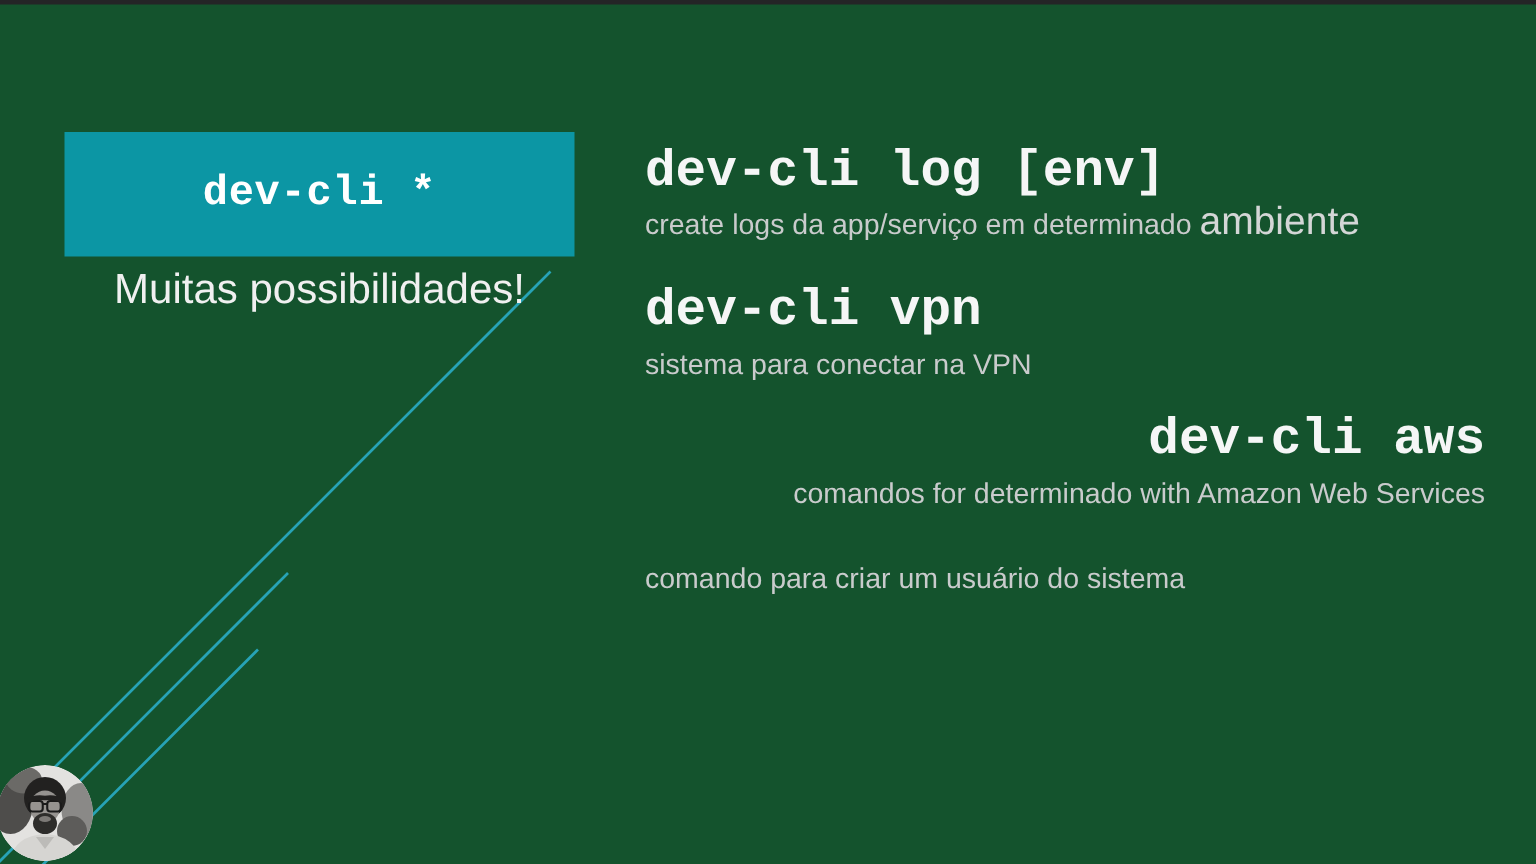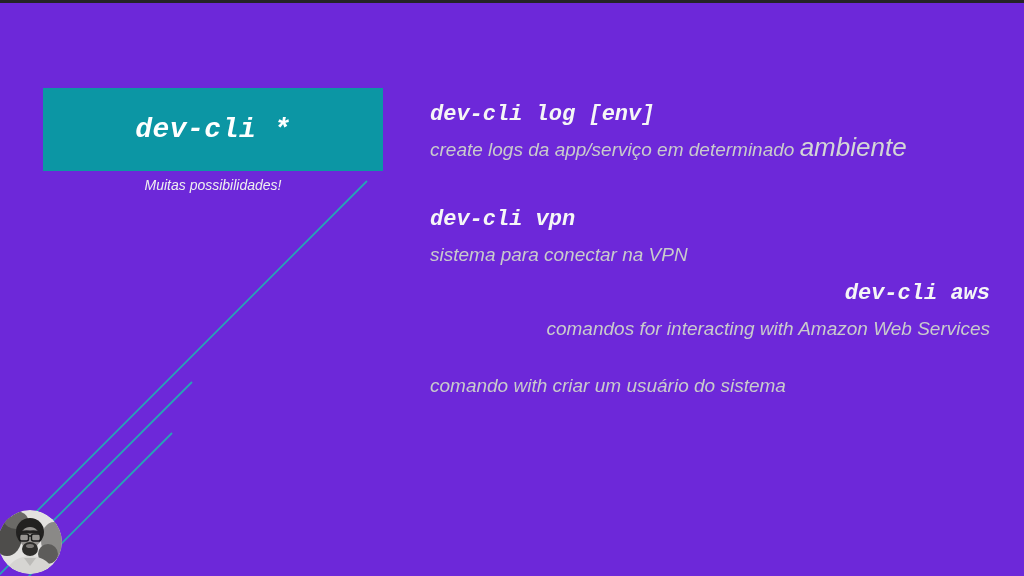--- a/index.html
+++ b/index.html
@@ -1,22 +1,21 @@
 <!DOCTYPE html>
 <html><head>
 <meta charset="utf-8">
 <style>
   html,body{margin:0;padding:0;background:#1b1b1c;}
   .slide{
     position:relative;
     width:1024px;height:576px;
-    background:#6d28d9;
+    background:#14532d;
     overflow:hidden;
     font-family:"Liberation Sans",sans-serif;
-    font-style:italic;
   }
   .top-edge{
     position:absolute;left:0;top:0;width:1024px;height:3px;
     background:#242426;
   }
   .deco-lines{
     position:absolute;left:0;top:0;width:1024px;height:576px;
   }
   .title-badge{
     position:absolute;left:43px;top:88px;width:340px;height:83px;
@@ -24,38 +23,38 @@
     display:flex;align-items:center;justify-content:center;
   }
   .title-badge span{
     font-family:"Liberation Mono","DejaVu Sans Mono",monospace;
     font-weight:bold;font-size:28px;color:#ffffff;
     letter-spacing:.5px;
   }
   .subtitle{
     position:absolute;left:43px;top:177px;width:340px;
     text-align:center;
-    font-size:14px;color:#f0f0f0;
+    font-size:28px;color:#f0f0f0;
   }
   .cmd-item{position:absolute;left:430px;width:560px;}
   .cmd-name{
     font-family:"Liberation Mono","DejaVu Sans Mono",monospace;
-    font-weight:bold;font-size:22px;line-height:28px;color:#f5f6f6;
+    font-weight:bold;font-size:34px;line-height:28px;color:#f5f6f6;
     white-space:nowrap;
   }
   .cmd-desc{
     margin-top:6px;
     font-size:19px;line-height:25px;color:#c9cbcc;
     white-space:nowrap;
   }
   .cmd-desc .big-word{
     font-size:26px;color:#d4d6d6;
   }
   .item-1{top:101px;}
-  .item-2{top:194px;margin-top:12px;}
+  .item-2{top:194px;}
   .item-3{top:280px;text-align:right;}
   .item-4{top:365px;}
   .item-5{top:450px;}
   .avatar{
     position:absolute;left:-2px;top:510px;width:64px;height:64px;
     border-radius:50%;overflow:hidden;
   }
 </style>
 </head>
 <body>
@@ -81,25 +80,25 @@
     <div class="cmd-desc"><span>create logs da app/serviço em determinado </span><span class="big-word">ambiente</span></div>
   </div>
 
   <div class="cmd-item item-2">
     <div class="cmd-name">dev-cli vpn</div>
     <div class="cmd-desc"><span>sistema para conectar na VPN</span><span class="big-word"></span></div>
   </div>
 
   <div class="cmd-item item-3">
     <div class="cmd-name">dev-cli aws</div>
-    <div class="cmd-desc"><span>comandos for interacting with Amazon Web Services</span><span class="big-word"></span></div>
+    <div class="cmd-desc"><span>comandos for determinado with Amazon Web Services</span><span class="big-word"></span></div>
   </div>
 
   <div class="cmd-item item-4">
-    <div class="cmd-desc"><span>comando with criar um usuário do sistema</span><span class="big-word"></span></div>
+    <div class="cmd-desc"><span>comando para criar um usuário do sistema</span><span class="big-word"></span></div>
   </div>
 
 
   <div class="avatar">
     <svg viewBox="0 0 64 64" width="64" height="64">
       <defs>
         <clipPath id="avclip">
             <circle cx="32" cy="32" r="32"></circle>
           </clipPath>
       </defs>

